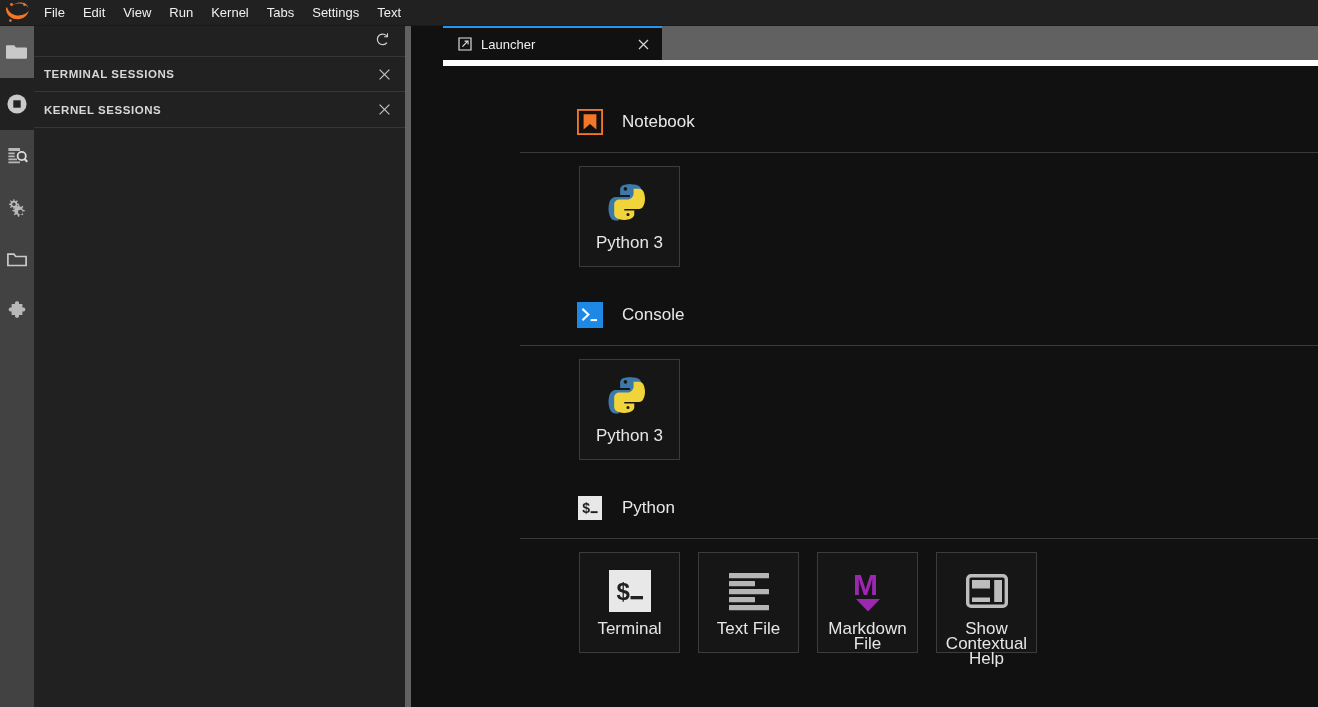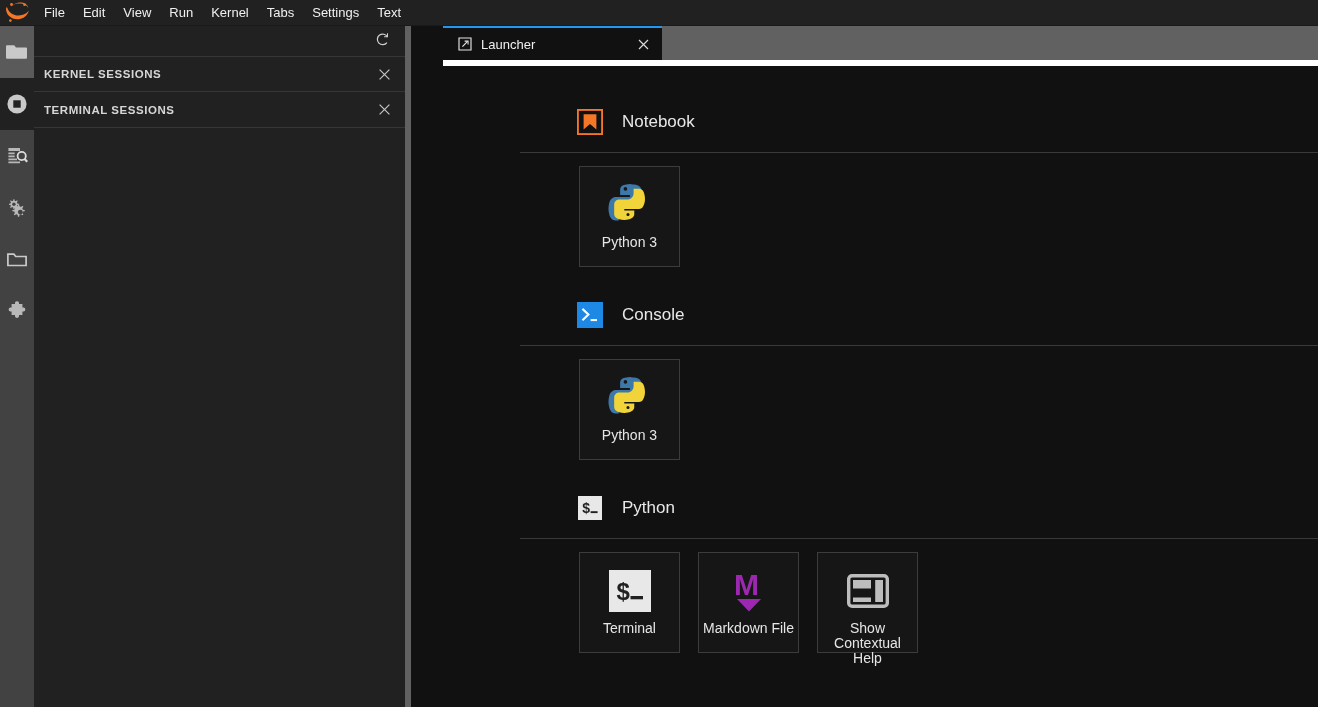--- a/index.html
+++ b/index.html
@@ -242,21 +242,21 @@
     width: 52px;
     height: 48px;
     display: flex;
     align-items: center;
     justify-content: center;
     flex: 0 0 auto;
   }
   .lcard-label {
     margin-top: 6px;
     color: #e6e6e6;
-    font-size: 14px;
+    font-size: 17px;
     text-align: center;
     line-height: 15px;
     width: 96px;
     word-wrap: break-word;
   }
 
   .spacer-18 { height: 18px; }
   .spacer-26 { height: 26px; }
 </style>
 </head>
@@ -354,30 +354,30 @@
           <span>
             <svg width="15" height="15" viewBox="0 0 15 15">
               <path fill="none" stroke="#d0d0d0" stroke-width="1.25" d="M12.4 5.0 A5.3 5.3 0 1 0 11.9 10.6"></path>
               <path fill="#d0d0d0" d="M12.0 1.3 l1.0 0 l0 3.9 l-3.9 0 l0 -1.0 l2.9 0 z"></path>
             </svg>
           </span>
         </div>
       </div>
 
       <div class="sp-section">
-        <span class="sp-section-title">KERNEL SESSIONS</span>
+        <span class="sp-section-title">TERMINAL SESSIONS</span>
         <span class="sp-close">
           <svg width="13" height="13" viewBox="0 0 13 13">
             <path stroke="#c4c4c4" stroke-width="1.2" d="M1.6 1.6 L11.4 11.4 M11.4 1.6 L1.6 11.4"></path>
           </svg>
         </span>
       </div>
 
       <div class="sp-section">
-        <span class="sp-section-title">TERMINAL SESSIONS</span>
+        <span class="sp-section-title">KERNEL SESSIONS</span>
         <span class="sp-close">
           <svg width="13" height="13" viewBox="0 0 13 13">
             <path stroke="#c4c4c4" stroke-width="1.2" d="M1.6 1.6 L11.4 11.4 M11.4 1.6 L1.6 11.4"></path>
           </svg>
         </span>
       </div>
 
       <div class="sp-rest"></div>
     </div>
 
@@ -479,20 +479,34 @@
               <span class="lcard-icon">
                 <svg width="42" height="42" viewBox="0 0 42 42">
                   <rect x="0" y="0" width="42" height="42" fill="#e8e8e8"></rect>
                   <text x="7.5" y="29.5" font-family="'Liberation Sans', sans-serif" font-size="24" font-weight="bold" fill="#212121">$</text>
                   <path fill="#212121" d="M21.5 26.0 h12.5 v3.3 h-12.5 z"></path>
                 </svg>
               </span>
               <span class="lcard-label">Terminal</span>
             </div>
 
+            <div class="lcard">
+              <span class="lcard-icon">
+                <svg width="42" height="40" viewBox="0 0 42 40">
+                  <g fill="#b5b5b5">
+                    <rect x="1" y="2" width="40" height="5.2" rx="0.5"></rect>
+                    <rect x="1" y="10" width="26" height="5.2" rx="0.5"></rect>
+                    <rect x="1" y="18" width="40" height="5.2" rx="0.5"></rect>
+                    <rect x="1" y="26" width="26" height="5.2" rx="0.5"></rect>
+                    <rect x="1" y="34" width="40" height="5.2" rx="0.5"></rect>
+                  </g>
+                </svg>
+              </span>
+              <span class="lcard-label">Text File</span>
+            </div>
 
             <div class="lcard">
               <span class="lcard-icon">
                 <svg width="42" height="44" viewBox="0 0 42 44">
                   <text x="6" y="26" font-family="'Liberation Sans', sans-serif" font-size="30" font-weight="bold" fill="#9c27b0">M</text>
                   <path fill="#9c27b0" d="M9.0 30.0 h24.0 l-12.0 12.5 z"></path>
                 </svg>
               </span>
               <span class="lcard-label">Markdown File</span>
             </div>

